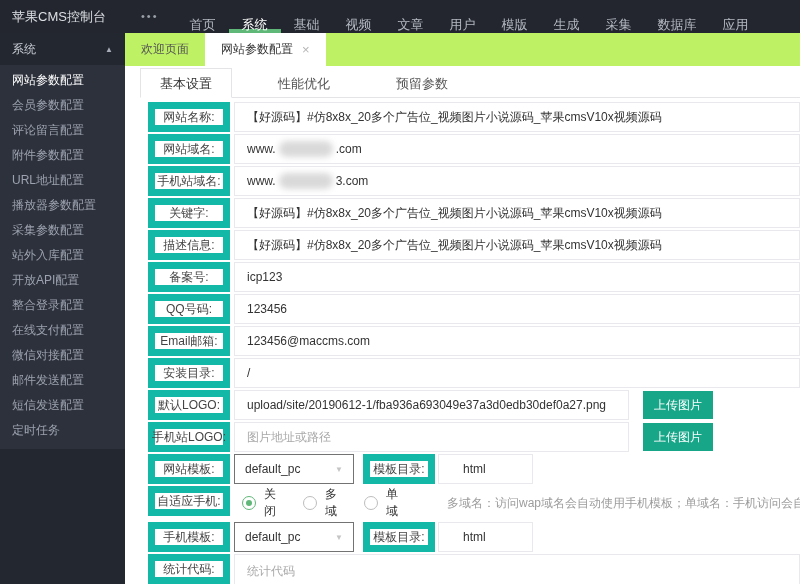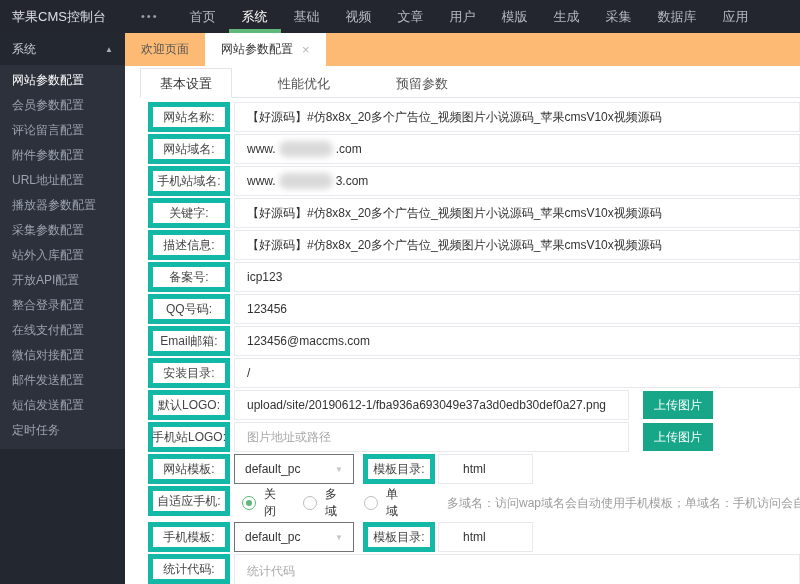--- a/index.html
+++ b/index.html
@@ -4,53 +4,53 @@
 <style>
   * { margin:0; padding:0; box-sizing:border-box; }
   html,body { width:800px; height:584px; overflow:hidden; background:#fff;
     font-family:"Liberation Sans","DejaVu Sans",sans-serif; }
 
   
   .topbar { height:33px; background:#23262E; display:flex; align-items:stretch; }
   .brand { width:125px; line-height:33px; padding-left:12px; color:#DDDFE4; font-size:13px; white-space:nowrap; }
   .more { line-height:33px; color:#9AA0AA; font-size:11px; letter-spacing:2px; margin:0 18px 0 16px; cursor:pointer; }
   .topnav { display:flex; }
-  .nav-item { padding:0 13px; line-height:33px; color:#B4B9C2; font-size:13px; cursor:pointer; white-space:nowrap; }
+  .nav-item { padding:8px 13px; line-height:33px; color:#B4B9C2; font-size:13px; cursor:pointer; white-space:nowrap; }
   .nav-item.active { color:#FFFFFF; box-shadow: inset 0 -4px 0 #5FB878; }
 
   
   .layout { display:flex; height:551px; }
   .sidebar { width:125px; min-width:125px; background:#23272F; display:flex; flex-direction:column; }
   .side-header { height:32px; display:flex; align-items:center; justify-content:space-between;
     padding:0 12px; color:#C9CDD5; font-size:12px; cursor:pointer; }
   .side-arrow { color:#A8AEB9; font-size:8px; }
   .side-menu { background:#2D313C; padding:3px 0 6px; }
   .side-item { height:25px; line-height:25px; padding-left:12px; color:#9CA2AF; font-size:12px; cursor:pointer; white-space:nowrap; }
   .side-item.active { color:#FFFFFF; }
 
   .main { flex:1; min-width:0; display:flex; flex-direction:column; background:#fff; }
 
   
-  .wtabs { height:33px; min-height:33px; background:#fdba74; display:flex; }
+  .wtabs { height:33px; min-height:33px; background:#bef264; display:flex; }
   .wtab { padding:0 16px; line-height:33px; font-size:12px; color:#555; display:flex; align-items:center; cursor:pointer; white-space:nowrap; }
   .wtab.active { background:#fff; color:#333; }
   .wtab .close { color:#B5B5B5; font-size:13px; margin-left:9px; line-height:1; cursor:pointer; }
 
   
   .content { flex:1; background:#fff; padding-top:2px; overflow:hidden; }
   .ctabs { margin-left:15px; border-bottom:1px solid #E4E4E7; display:flex;gap:26px; }
   .ctab { height:30px; line-height:29px; padding:0 19px; font-size:13px; color:#555;
     margin-bottom:-1px; border:1px solid transparent; cursor:pointer; white-space:nowrap; }
   .ctab.active { background:#fff; border-color:#E4E4E7; border-bottom-color:#fff; color:#333; }
 
   
   .form { padding:4px 0 0 23px; }
   .frow { display:flex; align-items:stretch; margin-bottom:2px; }
   .frow.top { align-items:flex-start; }
-  .flabel { width:82px; min-width:82px; height:30px; border:5px solid #14b8a6; background:#fff;
+  .flabel { width:82px; min-width:82px; height:30px; border:7px solid #14b8a6; background:#fff;
     display:flex; align-items:center; justify-content:center; font-size:12px; color:#444; white-space:nowrap; }
   .finput { flex:1; height:30px; border:1px solid #E9E9ED; margin-left:4px; display:flex; align-items:center;
     padding:0 12px; font-size:12px; color:#333; white-space:nowrap; overflow:hidden; }
   .finput.fixed { flex:0 0 auto; width:395px; }
   .placeholder { color:#A9A9A9; }
   .blur-blob { display:inline-block; width:54px; height:16px; background:#D9D9D9; border-radius:9px;
     filter:blur(3px); margin:0 3px; vertical-align:middle; }
   .upload-btn { margin-left:14px; height:28px; align-self:center; padding:0 11px; background:#18A689; color:#fff;
     font-size:12px; border:none; border-radius:0; display:flex; align-items:center; cursor:pointer; white-space:nowrap; }
   .fselect { width:120px; min-width:120px; height:30px; border:1px solid #737373; margin-left:4px;

